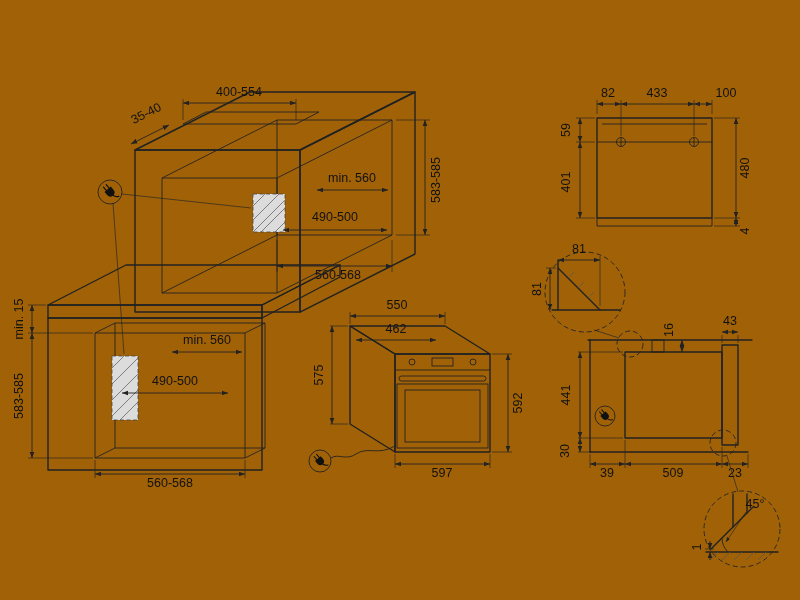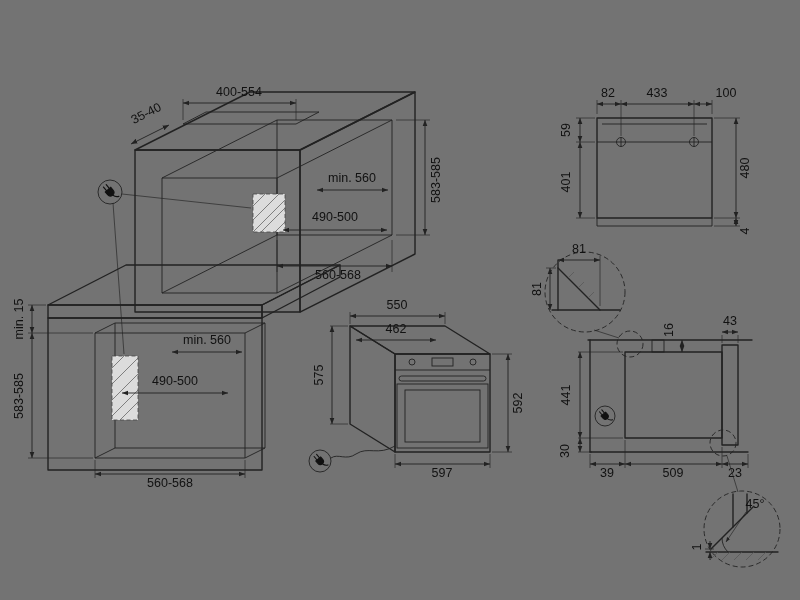--- a/index.html
+++ b/index.html
@@ -1,16 +1,16 @@
 <!DOCTYPE html>
 <html><head>
 <meta charset="utf-8">
 <style>
   html,body{margin:0;padding:0;background:#fff;}
-  .canvas{position:relative;width:800px;height:600px;background:#737373;overflow:hidden;
+  .canvas{position:relative;width:800px;height:600px;background:#a16207;overflow:hidden;
           font-family:"Liberation Sans",sans-serif;}
   svg{display:block;}
   .lbl{font-family:"Liberation Sans",sans-serif;font-size:12.5px;fill:#111;text-anchor:middle;}
   .o  {fill:none;stroke:#222;stroke-width:1.4;stroke-linejoin:round;stroke-linecap:round;}
   .t  {fill:none;stroke:#222;stroke-width:0.9;}
   .d  {fill:none;stroke:#222;stroke-width:0.9;}
   .e  {fill:none;stroke:#222;stroke-width:0.65;}
   .dash{fill:none;stroke:#222;stroke-width:0.9;stroke-dasharray:5 3;}
   .hz {fill:#dcdcdc;stroke:#444;stroke-width:0.8;stroke-dasharray:4 2.5;}
   .hl {stroke:#555;stroke-width:0.7;}

